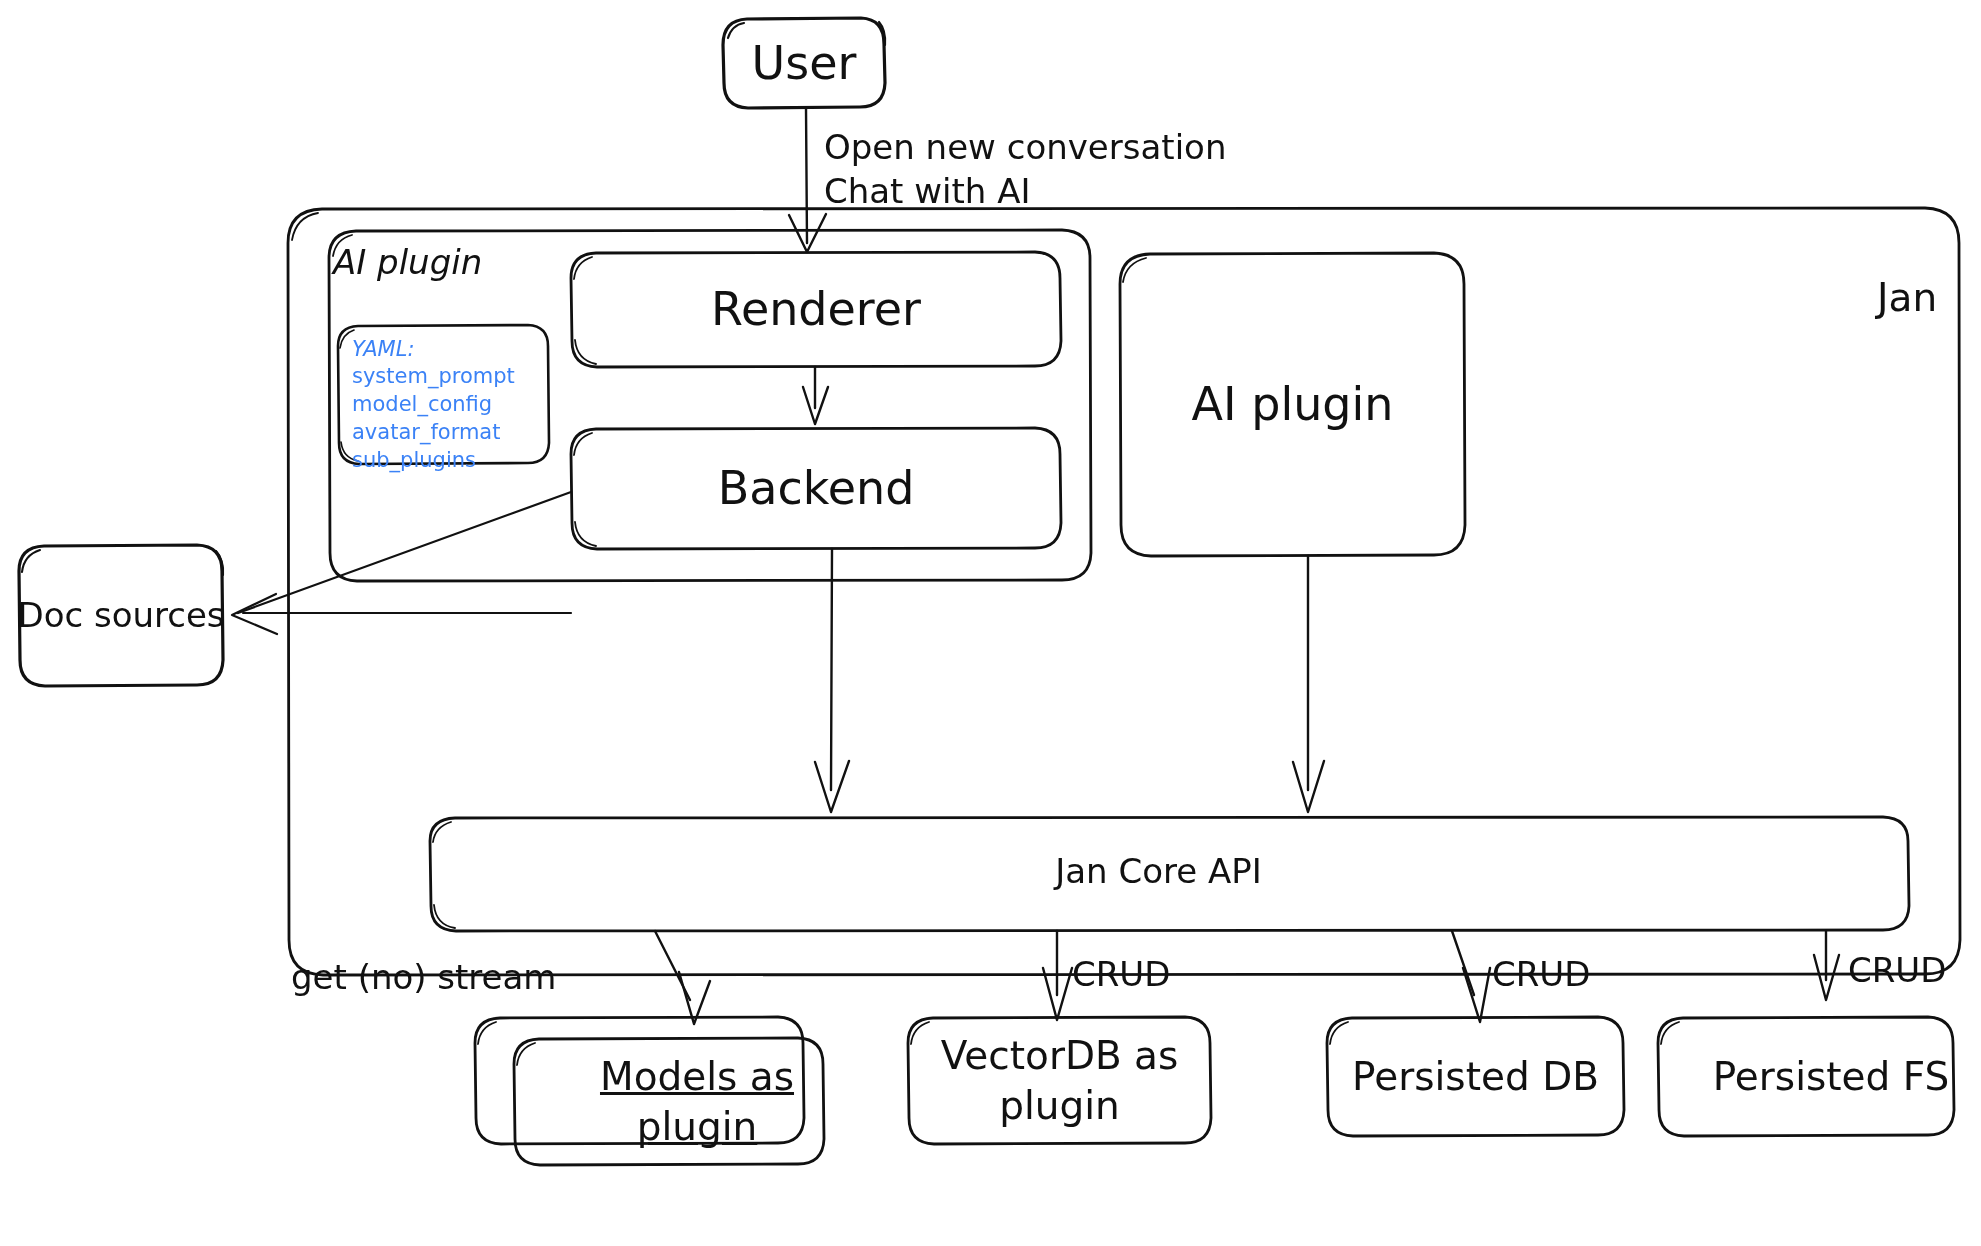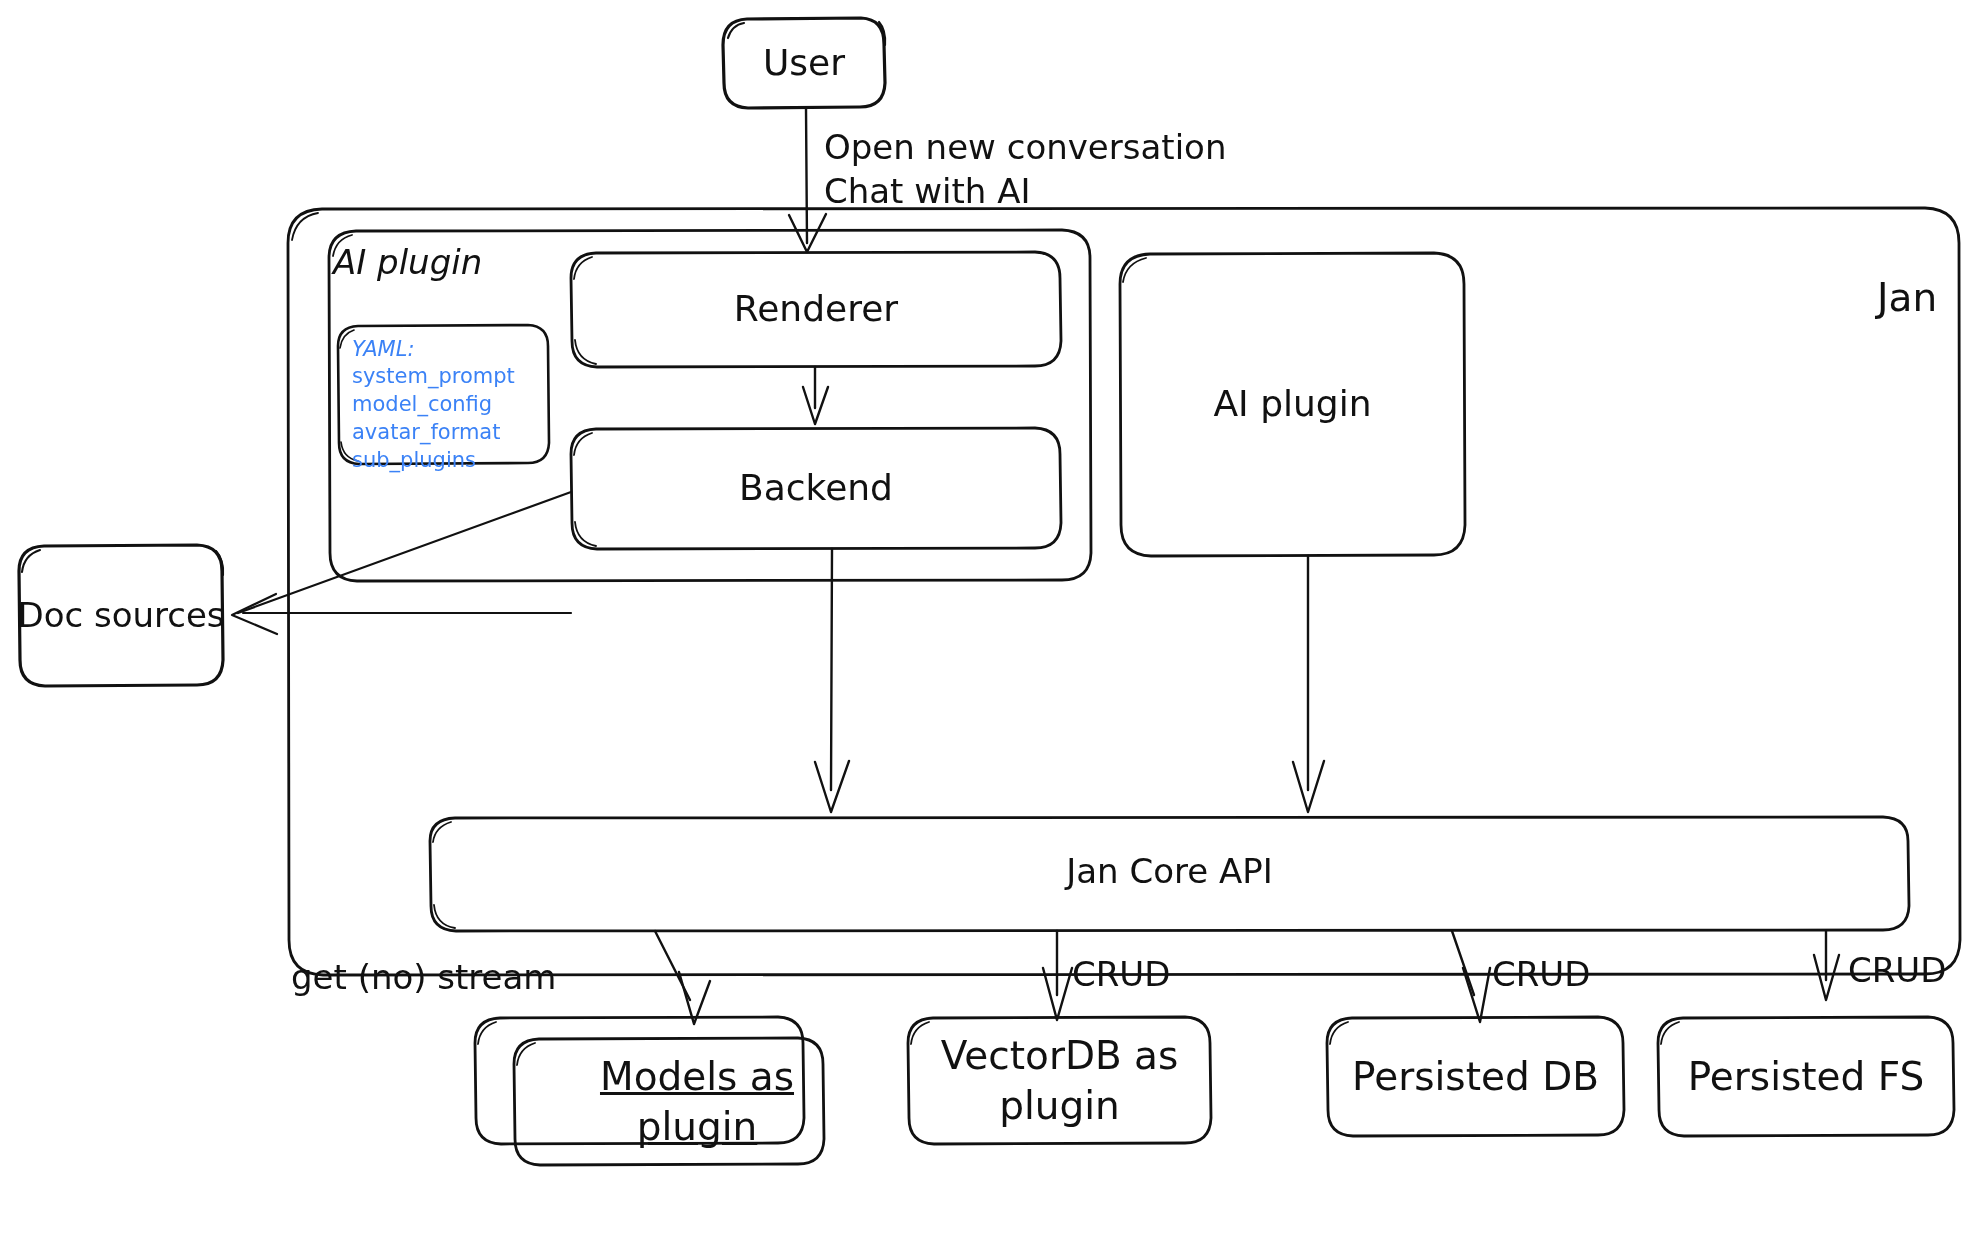--- a/index.html
+++ b/index.html
@@ -33,21 +33,21 @@
   .node-label {
     display: flex;
     align-items: center;
     justify-content: center;
     text-align: center;
     line-height: 1.28;
   }
   .free-label {
     line-height: 1.3;
   }
-  .t-36 { font-size: 36px; }
+  .t-36 { font-size: 46px; }
   .t-34 { font-size: 34px; }
   .t-32 { font-size: 39px; }
   .yaml-list {
     position: absolute;
     color: #3b82f6;
     font-size: 21px;
     line-height: 1.32;
     white-space: pre;
     font-family: "DejaVu Sans", sans-serif;
     pointer-events: none;
@@ -199,35 +199,35 @@
 
   <div class="node-label t-36" style="left:571px; top:252px; width:490px; height:115px;">Renderer</div>
   <div class="hit" style="left:571px; top:252px; width:490px; height:115px;"></div>
 
   <div class="node-label t-36" style="left:571px; top:428px; width:490px; height:121px;">Backend</div>
   <div class="hit" style="left:571px; top:428px; width:490px; height:121px;"></div>
 
   <div class="node-label t-36" style="left:1120px; top:253px; width:345px; height:303px;">AI plugin</div>
   <div class="hit" style="left:1120px; top:253px; width:345px; height:303px;"></div>
 
-  <div class="node-label t-34" style="left:430px; top:817px; width:1479px; height:110px;">Jan Core API</div>
+  <div class="node-label t-34" style="left:419px; top:817px; width:1479px; height:110px;">Jan Core API</div>
   <div class="hit" style="left:430px; top:817px; width:1479px; height:114px;"></div>
 
   <div class="node-label t-32" style="left:514px; top:1038px; width:366px; height:127px;text-decoration:underline;">Models as
 plugin</div>
   <div class="hit" style="left:475px; top:1017px; width:349px; height:148px;"></div>
 
   <div class="node-label t-32" style="left:908px; top:1017px; width:303px; height:127px;">VectorDB as
 plugin</div>
   <div class="hit" style="left:908px; top:1017px; width:303px; height:127px;"></div>
 
   <div class="node-label t-32" style="left:1327px; top:1017px; width:297px; height:119px;">Persisted DB</div>
   <div class="hit" style="left:1327px; top:1017px; width:297px; height:119px;"></div>
 
-  <div class="node-label t-32" style="left:1658px; top:1017px; width:296px; height:119px;">Persisted FS</div>
+  <div class="node-label t-32" style="left:1658px; top:1017px; width:296px; height:119px;padding-left:25px;">Persisted FS</div>
   <div class="hit" style="left:1658px; top:1017px; width:296px; height:119px;"></div>
 
   <div class="node-label t-34" style="left:19px; top:545px; width:204px; height:141px;">Doc sources</div>
   <div class="hit" style="left:19px; top:545px; width:204px; height:141px;"></div>
 
   <div class="yaml-list" style="left:352px; top:336px; font-style:italic;">YAML:</div>
   <div class="yaml-list" style="left:352px; top:363px;">system_prompt</div>
   <div class="yaml-list" style="left:352px; top:391px;">model_config</div>
   <div class="yaml-list" style="left:352px; top:419px;">avatar_format</div>
   <div class="yaml-list" style="left:352px; top:447px;">sub_plugins</div>

